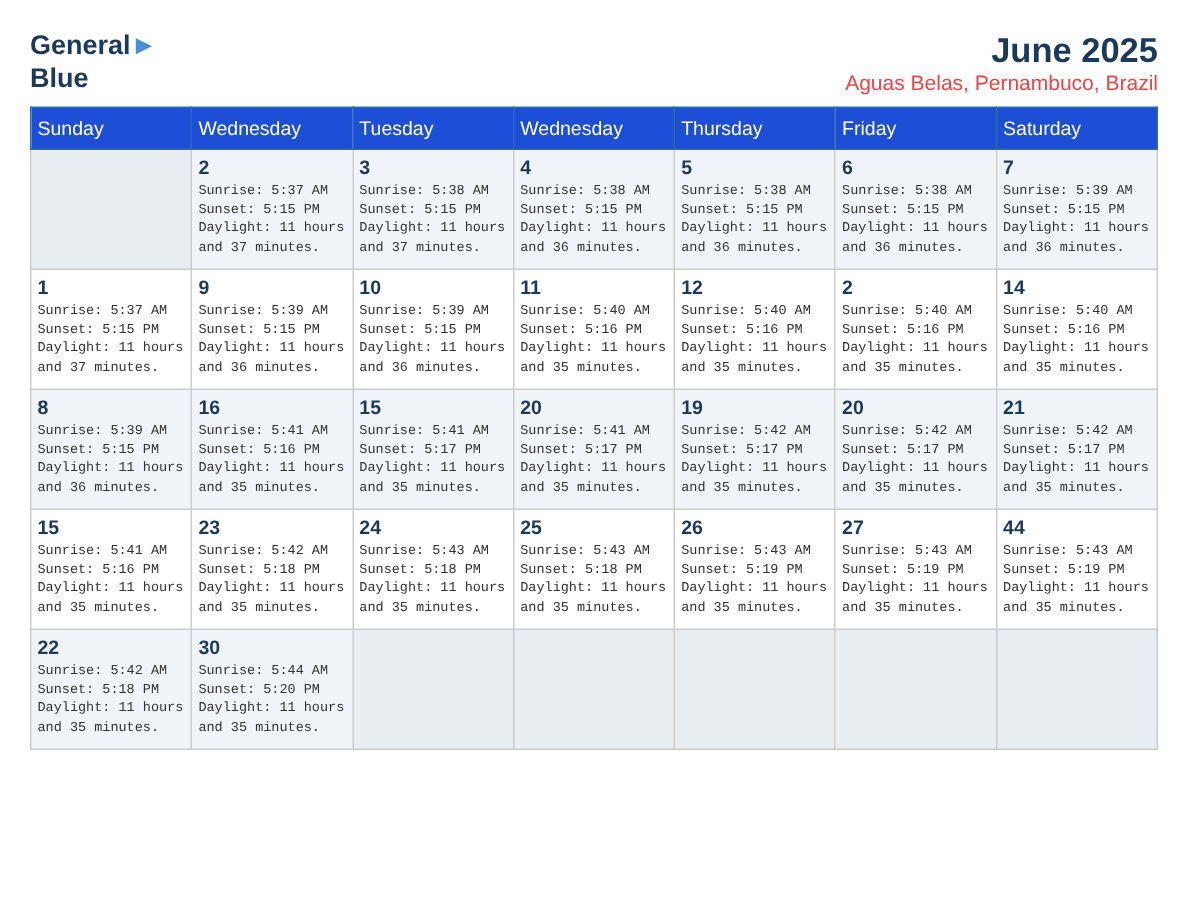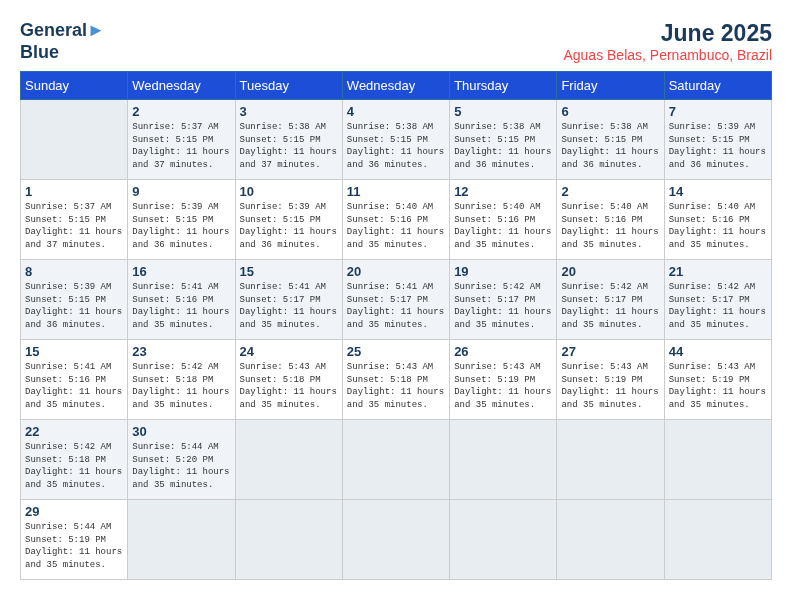--- a/index.html
+++ b/index.html
@@ -246,26 +246,14 @@
         <td>
           <span class="day-num">30</span>
           <div class="day-info">Sunrise: 5:44 AM<br>Sunset: 5:20 PM<br>Daylight: 11 hours and 35 minutes.</div>
         </td>
         <td class="empty-cell"></td>
         <td class="empty-cell"></td>
         <td class="empty-cell"></td>
         <td class="empty-cell"></td>
         <td class="empty-cell"></td>
       </tr>
-      <tr>
-        <td>
-          <span class="day-num">29</span>
-          <div class="day-info">Sunrise: 5:44 AM<br>Sunset: 5:19 PM<br>Daylight: 11 hours and 35 minutes.</div>
-        </td>
-        <td class="empty-cell"></td>
-        <td class="empty-cell"></td>
-        <td class="empty-cell"></td>
-        <td class="empty-cell"></td>
-        <td class="empty-cell"></td>
-        <td class="empty-cell"></td>
-      </tr>
     </tbody>
 </table>
 
 </body></html>

